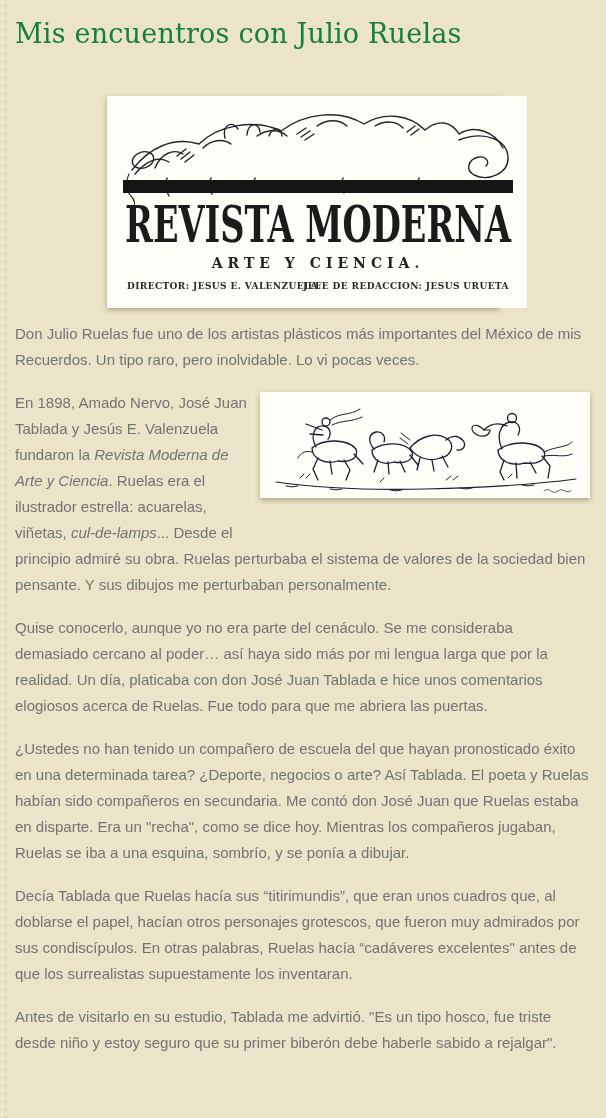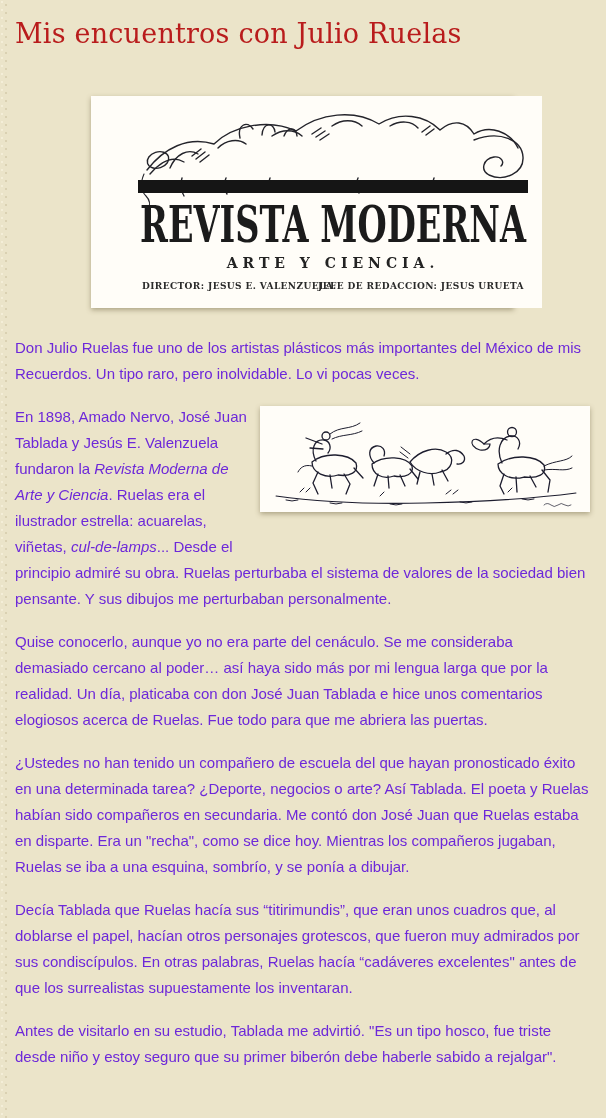--- a/index.html
+++ b/index.html
@@ -23,46 +23,45 @@
       radial-gradient(circle at 6px 5px,#d9d0b0 .9px,rgba(0,0,0,0) 1.2px);
     background-size:8px 8px;
     opacity:.9;
     pointer-events:none;
   }
   h1.title{
     font-family:"DejaVu Serif",serif;
     font-weight:400;
     font-size:27px;
     letter-spacing:.2px;
-    color:#b91c1c;
+    color:#15803d;
     margin:8px 0 46px 0;
     line-height:1.2;
   }
   figure{margin:0;padding:0;}
   .masthead{
     display:block;
     width:392px;
-    margin:0 auto 27px auto;
+    margin:0 auto 13px auto;
     background:#fffdf8;
     box-shadow:0 2px 5px rgba(96,84,48,.45);
-    padding-left:31px;
   }
   .masthead svg{display:block;}
   .centaurs{
     float:right;
     width:330px;
     margin:2px 0 32px 10px;
     background:#fffdf8;
     box-shadow:0 2px 5px rgba(96,84,48,.45);
   }
   .centaurs svg{display:block;}
   .article p{
     font-size:15px;
     line-height:26px;
-    color:#6d28d9;
+    color:#737373;
     margin:0 0 17px 0;
   }
   .article p em{font-style:italic;}
 </style>
 </head>
 <body>
 
 <div class="page">
 
   <h1 class="title">Mis encuentros con Julio Ruelas</h1>

